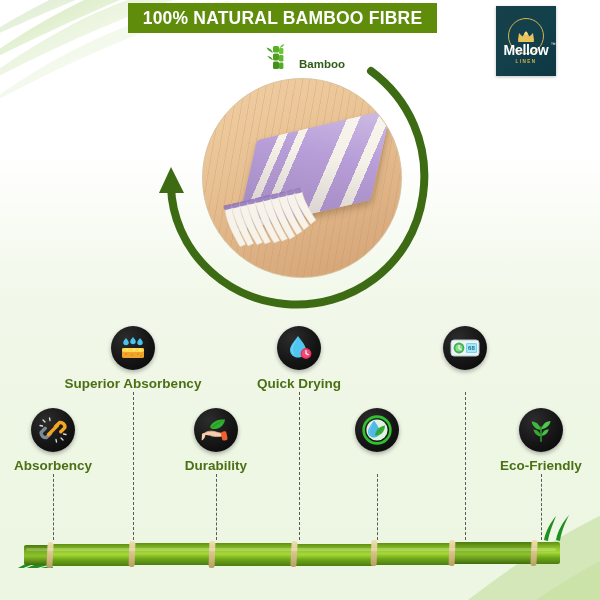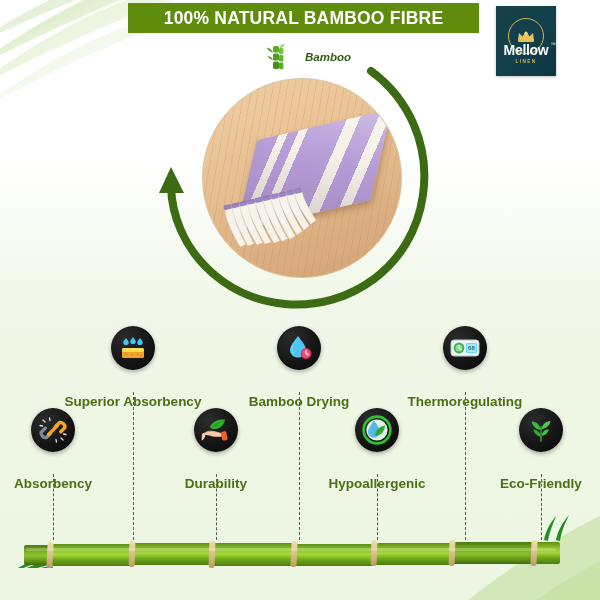--- a/index.html
+++ b/index.html
@@ -12,21 +12,21 @@
     position:relative;width:600px;height:600px;overflow:hidden;
     background:linear-gradient(180deg,#ffffff 0%,#ffffff 26%,#f2f8ea 48%,#eef6e4 72%,#edf5e3 100%);
   }
 
   
   .ribbon-wrap{position:absolute;left:-30px;top:-40px;width:260px;height:190px;overflow:hidden;pointer-events:none;}
   .corner-wave{position:absolute;right:-60px;bottom:-150px;width:420px;height:320px;pointer-events:none;}
 
   
   .banner{
-    position:absolute;left:128px;top:3px;width:351px;height:30px;
+    position:absolute;left:128px;top:3px;width:309px;height:30px;
     background:#5f8c0a;display:flex;align-items:center;justify-content:center;
   }
   .banner span{
     color:#ffffff;font-size:17.5px;font-weight:bold;letter-spacing:.2px;
     white-space:nowrap;
   }
 
   
   .logo{
     position:absolute;left:496px;top:6px;width:60px;height:70px;
@@ -44,21 +44,21 @@
     color:#ffffff;font-size:14px;font-weight:bold;letter-spacing:-.3px;
     position:relative;line-height:1;
   }
   .logo-tm{position:absolute;right:-7px;top:-1px;font-size:5px;font-weight:normal;}
   .logo-sub{
     color:#d7b44b;font-size:4.6px;letter-spacing:1.4px;margin-top:2px;font-weight:bold;
   }
 
   
   .bamboo-tag{
-    position:absolute;left:265px;top:44px;display:flex;align-items:center;gap:18px;font-style:italic;
+    position:absolute;left:265px;top:44px;display:flex;align-items:flex-end;gap:12px;
   }
   .bamboo-tag .label{
     color:#2f5d16;font-size:11.5px;font-weight:bold;
   }
 
   
   .arrow-ring{position:absolute;left:157px;top:55px;width:290px;height:255px;pointer-events:none;}
   .photo-circle{
     position:absolute;left:202px;top:78px;width:198px;height:198px;border-radius:50%;
     overflow:hidden;border:1px solid #d8c3a0;
@@ -98,21 +98,21 @@
 
   
   .node{position:absolute;display:flex;flex-direction:column;align-items:center;width:150px;margin-left:-75px;}
   .icon-circle{
     width:44px;height:44px;border-radius:50%;
     background:radial-gradient(circle at 34% 28%,#2c2c2c 0%,#141414 58%,#080808 100%);
     display:flex;align-items:center;justify-content:center;
     box-shadow:0 2px 4px rgba(0,0,0,.3);
   }
   .node .caption{
-    margin-top:24px;color:#4b7014;font-size:13.5px;font-weight:bold;white-space:nowrap;
+    margin-top:6px;color:#4b7014;font-size:13.5px;font-weight:bold;white-space:nowrap;
   }
   .stem{position:absolute;width:0;border-left:1.4px dashed #5a5a5a;}
 </style>
 </head>
 <body>
 
 <div id="poster">
 
   <div class="ribbon-wrap">
     <svg width="260" height="190" viewBox="0 0 260 190">
@@ -245,36 +245,35 @@
       <div class="node" style="left: 299px; top: 326px;">
         <div class="icon-circle">
           <svg width="28" height="28" viewBox="0 0 28 28">
         <path d="M13,2 C17.5,8 21,12 21,16 C21,20.4 17.4,23.6 13,23.6 C8.6,23.6 5,20.4 5,16 C5,12 8.5,8 13,2 Z" fill="#4fc6f0"></path>
         <path d="M13,4 C10,8.5 7.6,11.8 7.3,15.2 C7.1,17.6 8.4,19.4 10.2,20.4 C7.8,19.8 6.3,17.8 6.5,15.4 C6.8,11.9 9.6,8.2 13,4 Z" fill="#8fdcf7"></path>
         <circle cx="21" cy="19.5" r="5.4" fill="#ea2b5e"></circle>
         <circle cx="21" cy="19.5" r="4.2" fill="#f04a75"></circle>
         <path d="M21,16.6 L21,19.6 L23.2,20.8" stroke="#ffffff" stroke-width="1.2" fill="none" stroke-linecap="round"></path>
       </svg>
         </div>
-        <div class="caption">Bamboo Drying</div>
+        <div class="caption">Quick Drying</div>
       </div>
       <div class="stem" style="left: 465px; top: 392px; height: 148px;"></div>
       <div class="node" style="left: 465px; top: 326px;">
         <div class="icon-circle">
           <svg width="30" height="22" viewBox="0 0 30 22">
         <rect x="1" y="3" width="28" height="16" rx="3" fill="#eef3f6" stroke="#b9c7cf" stroke-width="1"></rect>
         <circle cx="9" cy="11" r="5.4" fill="#3bb44a"></circle>
         <circle cx="9" cy="11" r="3.6" fill="#8ed88f"></circle>
         <path d="M9,8.2 L9,11.2 L11,12.6" stroke="#ffffff" stroke-width="1.1" fill="none" stroke-linecap="round"></path>
         <rect x="16" y="6" width="11" height="10" rx="1.6" fill="#5fd2f0"></rect>
         <rect x="16.8" y="6.8" width="9.4" height="8.4" rx="1.2" fill="#a6e8f8"></rect>
         <text x="21.4" y="13" font-size="6" text-anchor="middle" fill="#1d6f8c" font-family="Liberation Sans, sans-serif" font-weight="bold">68</text>
       </svg>
         </div>
-        <div class="caption">Thermoregulating</div>
       </div>
       <div class="stem" style="left: 53px; top: 474px; height: 66px;"></div>
       <div class="node" style="left: 53px; top: 408px;">
         <div class="icon-circle">
           <svg width="28" height="28" viewBox="0 0 28 28">
         <g stroke="#7b8b93" stroke-width="3.4" fill="none" stroke-linecap="round">
           <path d="M11.5,17.5 L7.5,21.5 A4.6,4.6 0 0,1 2.2,16.2 L6.2,12.2"></path>
         </g>
         <g stroke="#f5a623" stroke-width="3.4" fill="none" stroke-linecap="round">
           <path d="M16.5,10.5 L20.5,6.5 A4.6,4.6 0 0,1 25.8,11.8 L21.8,15.8"></path>
@@ -311,21 +310,20 @@
         <div class="icon-circle">
           <svg width="30" height="30" viewBox="0 0 30 30">
         <circle cx="15" cy="15" r="13.4" fill="none" stroke="#30c130" stroke-width="2.6"></circle>
         <circle cx="15" cy="15" r="10.6" fill="#dff3e0"></circle>
         <path d="M12,5.5 C15.6,10.6 18,13.8 18,16.8 C18,20.2 15.4,22.6 12,22.6 C8.6,22.6 6,20.2 6,16.8 C6,13.8 8.4,10.6 12,5.5 Z" fill="#4fb9e8"></path>
         <path d="M11.6,8 C9.4,11.4 7.6,13.8 7.5,16.4 C7.4,18.4 8.4,19.9 9.9,20.7 C8,20.1 6.9,18.5 7,16.6 C7.2,13.8 9.2,11 11.6,8 Z" fill="#a5dcf3"></path>
         <path d="M13,20.5 C13.6,15 17,11.6 23,10.5 C22.6,17 19,21 13,20.5 Z" fill="#3aaa3a"></path>
         <path d="M13.6,20.2 C15.6,16 18.8,13.2 22.6,11.4 C19.2,14 16,16.8 14,20.4 Z" fill="#1f7f1f" opacity=".5"></path>
       </svg>
         </div>
-        <div class="caption">Hypoallergenic</div>
       </div>
       <div class="stem" style="left: 541px; top: 474px; height: 66px;"></div>
       <div class="node" style="left: 541px; top: 408px;">
         <div class="icon-circle">
           <svg width="28" height="28" viewBox="0 0 28 28">
         <path d="M14,25 L14,11" stroke="#2a8f2a" stroke-width="1.8" stroke-linecap="round"></path>
         <path d="M13.4,14 C9,13.4 5.6,10.2 4.6,5.6 C9.4,5.8 12.8,8.8 13.6,13.6 Z" fill="#3dbb3d"></path>
         <path d="M14.6,13 C15.4,8.2 18.8,5.2 23.6,5 C22.6,9.6 19.2,12.6 14.8,13.2 Z" fill="#4ec94e"></path>
         <path d="M13.6,20.6 C10,20 7.2,17.4 6.4,13.6 C10.4,13.8 13.2,16.4 13.8,20.2 Z" fill="#37a937"></path>
         <path d="M14.6,19.6 C15.2,15.8 18,13.4 21.8,13.2 C21,17 18.2,19.4 14.8,19.8 Z" fill="#46c046"></path>

